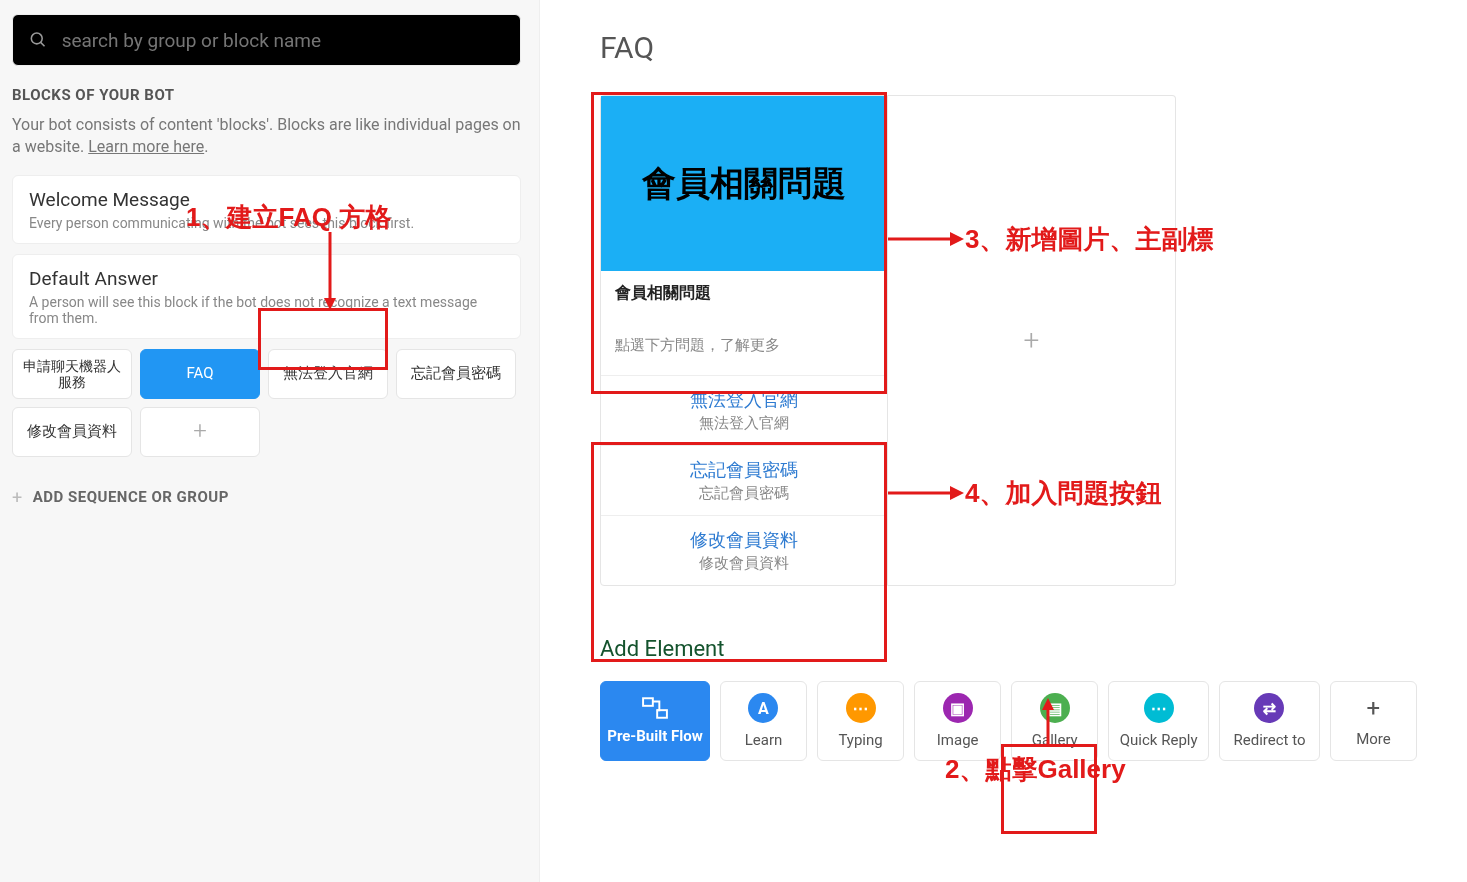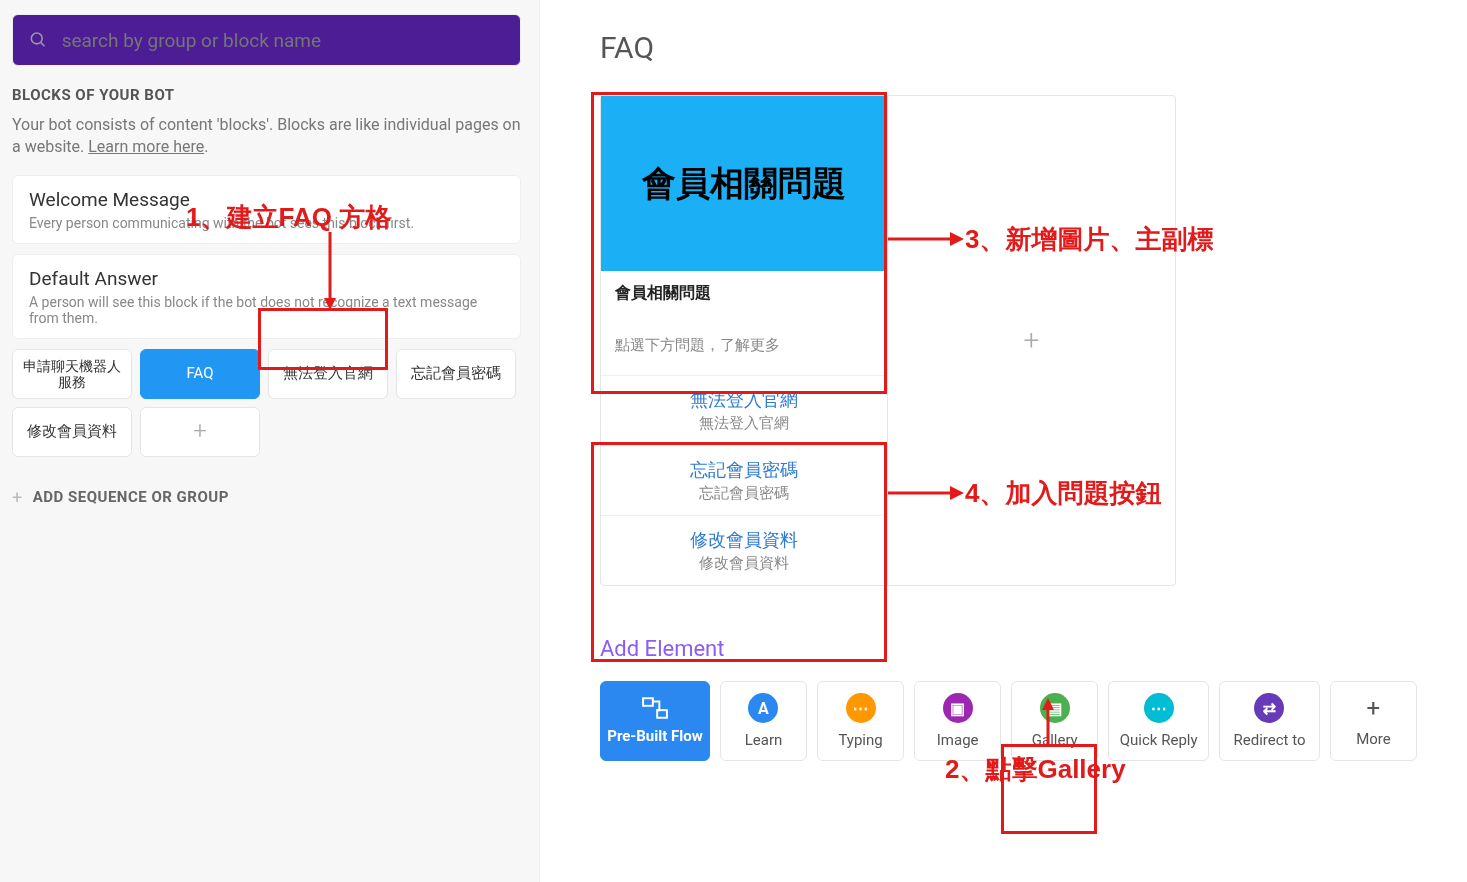--- a/index.html
+++ b/index.html
@@ -1,18 +1,18 @@
 <!DOCTYPE html>
 <html><head>
 <meta charset="utf-8">
 <style>
   * { box-sizing: border-box; margin: 0; padding: 0; font-family: -apple-system, BlinkMacSystemFont, "Segoe UI", Roboto, Arial, sans-serif; }
   body { width: 1467px; height: 882px; background: #fff; display: flex; overflow: hidden; position: relative; }
   .sidebar { width: 540px; height: 100%; background: #f7f7f7; padding: 14px 18px 0 12px; border-right: 1px solid #eee; }
-  .search { background: #4c1d95; border-radius: 6px; height: 52px; display: flex; align-items: center; padding: 0 16px; margin-bottom: 20px; border: 1px solid #eee; }
+  .search { background: #000000; border-radius: 6px; height: 52px; display: flex; align-items: center; padding: 0 16px; margin-bottom: 20px; border: 1px solid #eee; }
   .search-icon { width: 20px; height: 20px; margin-right: 14px; color: #999; }
   .search input { border: none; outline: none; font-size: 19px; color: #888; width: 100%; background: transparent; }
   .section-title { font-size: 15px; font-weight: 700; letter-spacing: .5px; color: #555; margin-bottom: 10px; }
   .section-desc { font-size: 16px; color: #777; line-height: 1.4; margin-bottom: 16px; }
   .link { text-decoration: underline; }
   .block-card { background: #fff; border-radius: 6px; padding: 12px 16px; margin-bottom: 10px; border: 1px solid #eee; }
   .block-card .title { font-size: 19px; color: #333; margin-bottom: 4px; }
   .block-card .desc { font-size: 14px; color: #888; }
   .group-row { display: flex; align-items: center; margin-top: 26px; margin-bottom: 10px; color: #666; font-size: 15px; font-weight: 700; letter-spacing: .5px; }
   .caret { width: 0; height: 0; border-left: 6px solid transparent; border-right: 6px solid transparent; border-top: 7px solid #999; margin-right: 10px; transform: rotate(0deg); }
@@ -30,21 +30,21 @@
   .card-body { padding: 12px 14px 20px; }
   .card-title { font-size: 16px; font-weight: 700; color: #222; margin-bottom: 32px; }
   .card-sub { font-size: 15px; color: #888; }
   .url-row { padding: 10px 14px 10px; font-size: 13px; color: #aaa; letter-spacing: .5px; border-top: 1px solid #eee; }
   .btn-list { }
   .btn-item { border-top: 1px solid #eee; padding: 12px 14px; text-align: center; }
   .btn-item .t { font-size: 18px; color: #2e7bd1; }
   .btn-item .s { font-size: 15px; color: #888; margin-top: 2px; }
   .add-card { width: 288px; border: 1px solid #e5e5e5; border-left: none; border-radius: 0 4px 4px 0; display: flex; align-items: center; justify-content: center; background: #fff; }
   .add-plus { font-size: 28px; color: #aaa; font-weight: 300; }
-  .add-el-title { font-size: 22px; color: #8b5cf6; margin-top: 50px; margin-bottom: 20px; }
+  .add-el-title { font-size: 22px; color: #14532d; margin-top: 50px; margin-bottom: 20px; }
   .el-row { display: flex; gap: 10px; }
   .el-btn { width: 95px; height: 80px; border: 1px solid #e5e5e5; border-radius: 6px; background: #fff; display: flex; flex-direction: column; align-items: center; justify-content: center; gap: 8px; font-size: 15px; color: #555; cursor: pointer; }
   .el-btn.primary { background: #2b88f0; color: #fff; border-color: #2b88f0; width: 120px; font-weight: 700; }
   .el-btn.wide { width: 110px; }
   .el-btn .ic { width: 30px; height: 30px; border-radius: 50%; display: flex; align-items: center; justify-content: center; color: #fff; font-size: 16px; font-weight: 700; }
   .ic-text { background: #2b88f0; }
   .ic-typing { background: #ff9800; }
   .ic-image { background: #9c27b0; }
   .ic-gallery { background: #4caf50; }
   .ic-quick { background: #00bcd4; }

